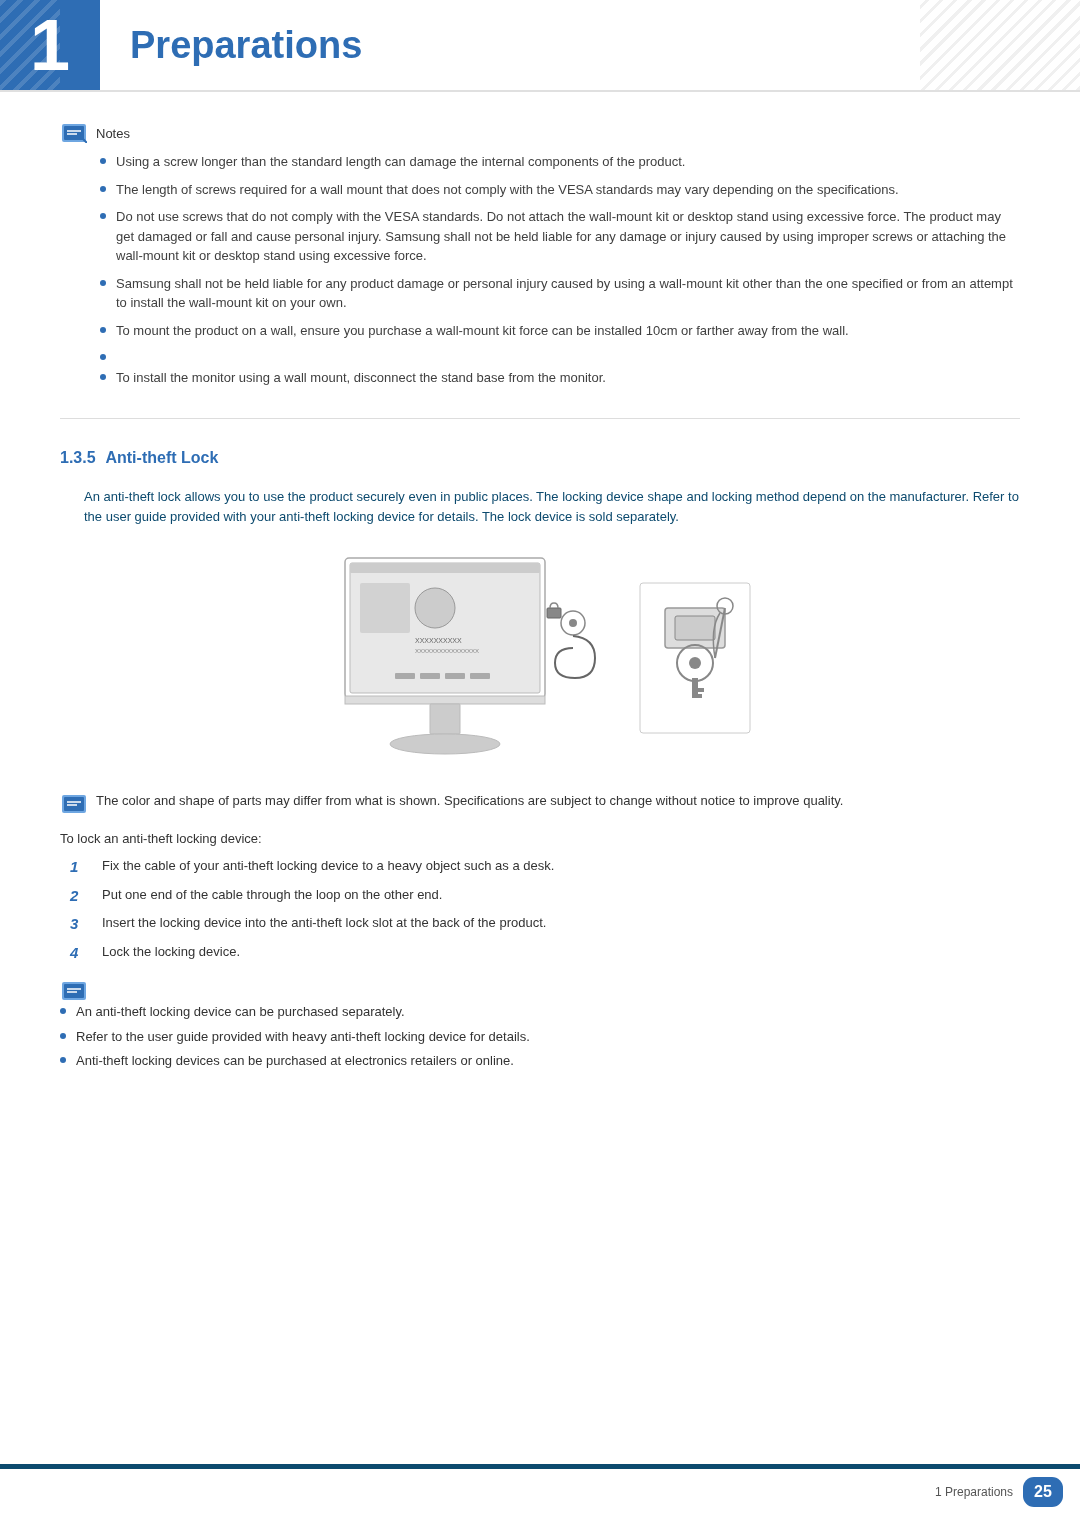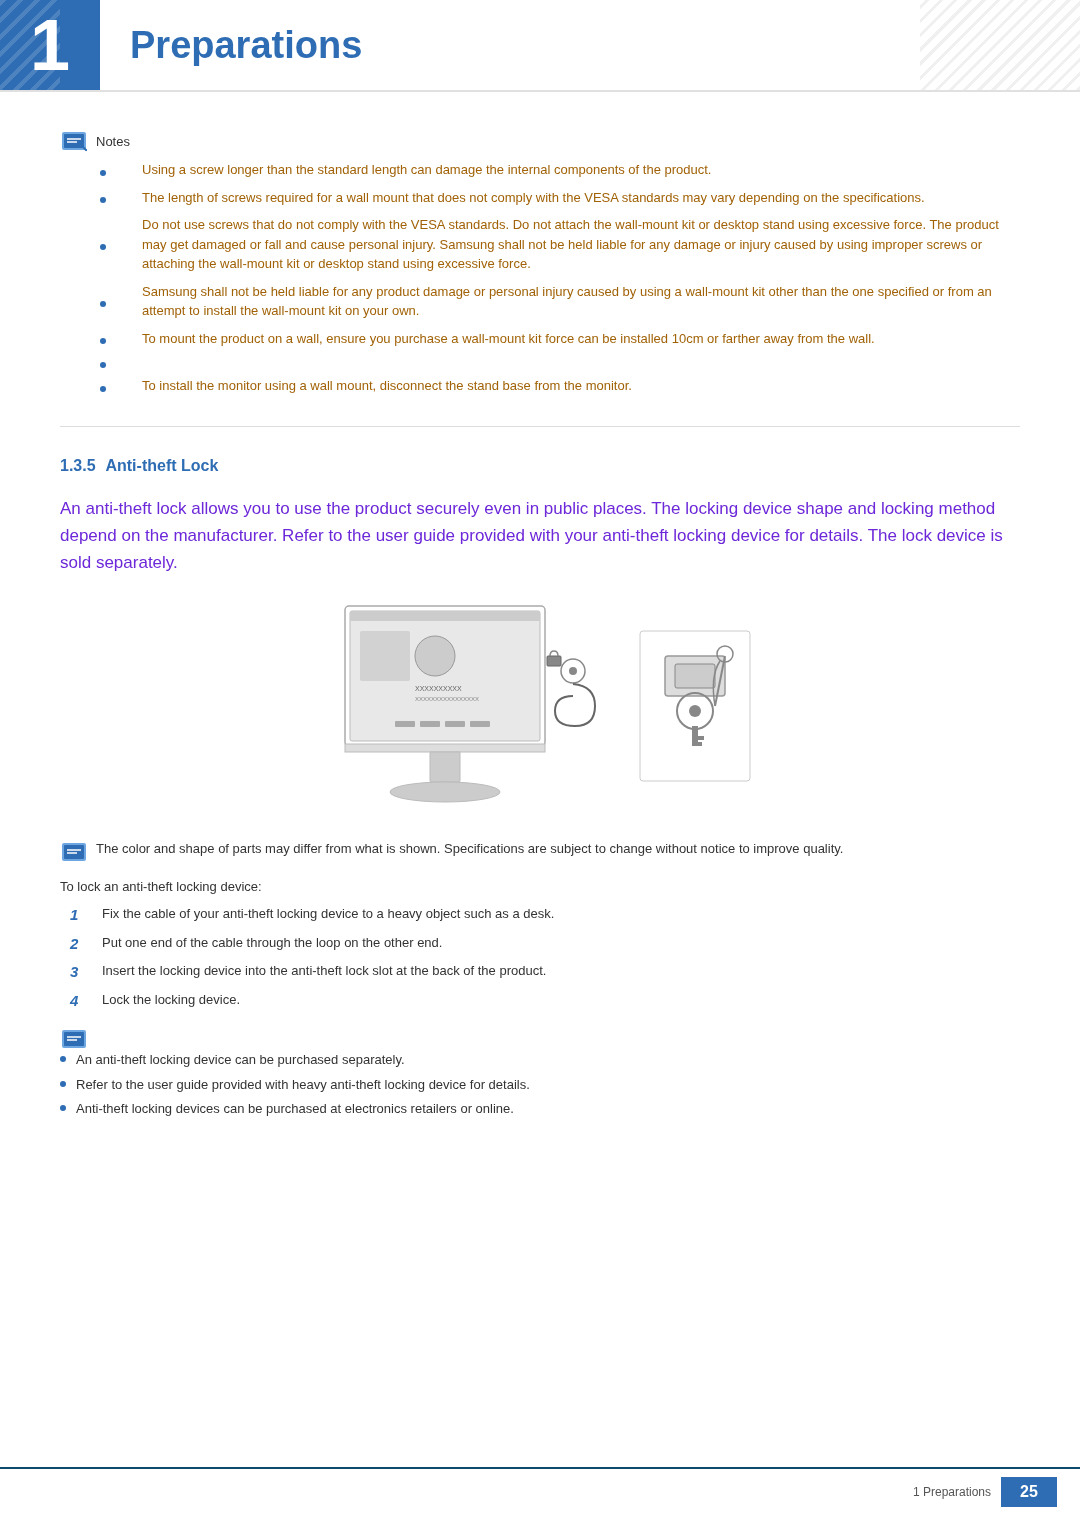--- a/index.html
+++ b/index.html
@@ -19,21 +19,21 @@
       min-height: 1527px;
       background: #fff;
       padding: 0;
       position: relative;
     }
 
     
     .header-section {
       display: flex;
       align-items: stretch;
-      margin-bottom: 38px;
+      margin-bottom: 30px;
       border-bottom: 2px solid #e0e0e0;
       padding-bottom: 0;
     }
 
     .chapter-number-block {
       background: #2E6DB4;
       color: #fff;
       font-size: 72px;
       font-weight: bold;
       width: 100px;
@@ -136,26 +136,25 @@
       font-weight: normal;
     }
 
     .bullet-list {
       list-style: none;
       padding-left: 40px;
     }
 
     .bullet-list li {
       display: flex;
-      align-items: center;
+      align-items: flex-start;
       margin-bottom: 8px;
       font-size: 13px;
       line-height: 1.5;
-      color: #a16207;
-      gap: 26px;
+      color: #404040;
     }
 
     .bullet-dot {
       width: 6px;
       height: 6px;
       background: #2E6DB4;
       border-radius: 50%;
       flex-shrink: 0;
       margin-top: 6px;
       margin-right: 10px;
@@ -170,24 +169,25 @@
       margin-top: 30px;
       padding-bottom: 6px;
     }
 
     .section-heading .section-num {
       margin-right: 6px;
     }
 
     
     .para-text {
-      font-size: 17px;
+      font-size: 13px;
       line-height: 1.6;
-      color: #6d28d9;
+      color: #0c4a6e;
       margin-bottom: 20px;
+      margin-left: 24px;
     }
 
     
     .figure-area {
       display: flex;
       justify-content: center;
       align-items: center;
       margin: 20px 0;
       gap: 30px;
     }
@@ -271,41 +271,42 @@
 
     
     .page-footer {
       position: absolute;
       bottom: 20px;
       left: 0;
       right: 0;
       display: flex;
       align-items: center;
       justify-content: flex-end;
-      padding: 0 23px;
-      border-top: 2px solid #0c4a6e;
+      padding: 0 17px;
+      border-top: 5px solid #0c4a6e;
       padding-top: 8px;
     }
 
     .footer-text {
       font-size: 12px;
       color: #555;
       margin-right: 10px;
     }
 
     .footer-page-box {
       background: #2E6DB4;
       color: #fff;
       font-size: 16px;
       font-weight: bold;
-      width: 56px;
+      width: 40px;
       height: 30px;
       display: flex;
       align-items: center;
       justify-content: center;
+      border-radius: 11px;
     }
 
     .divider-line {
       border: none;
       border-top: 1px solid #ddd;
       margin: 20px 0;
     }
   </style>
 </head>
 <body>

